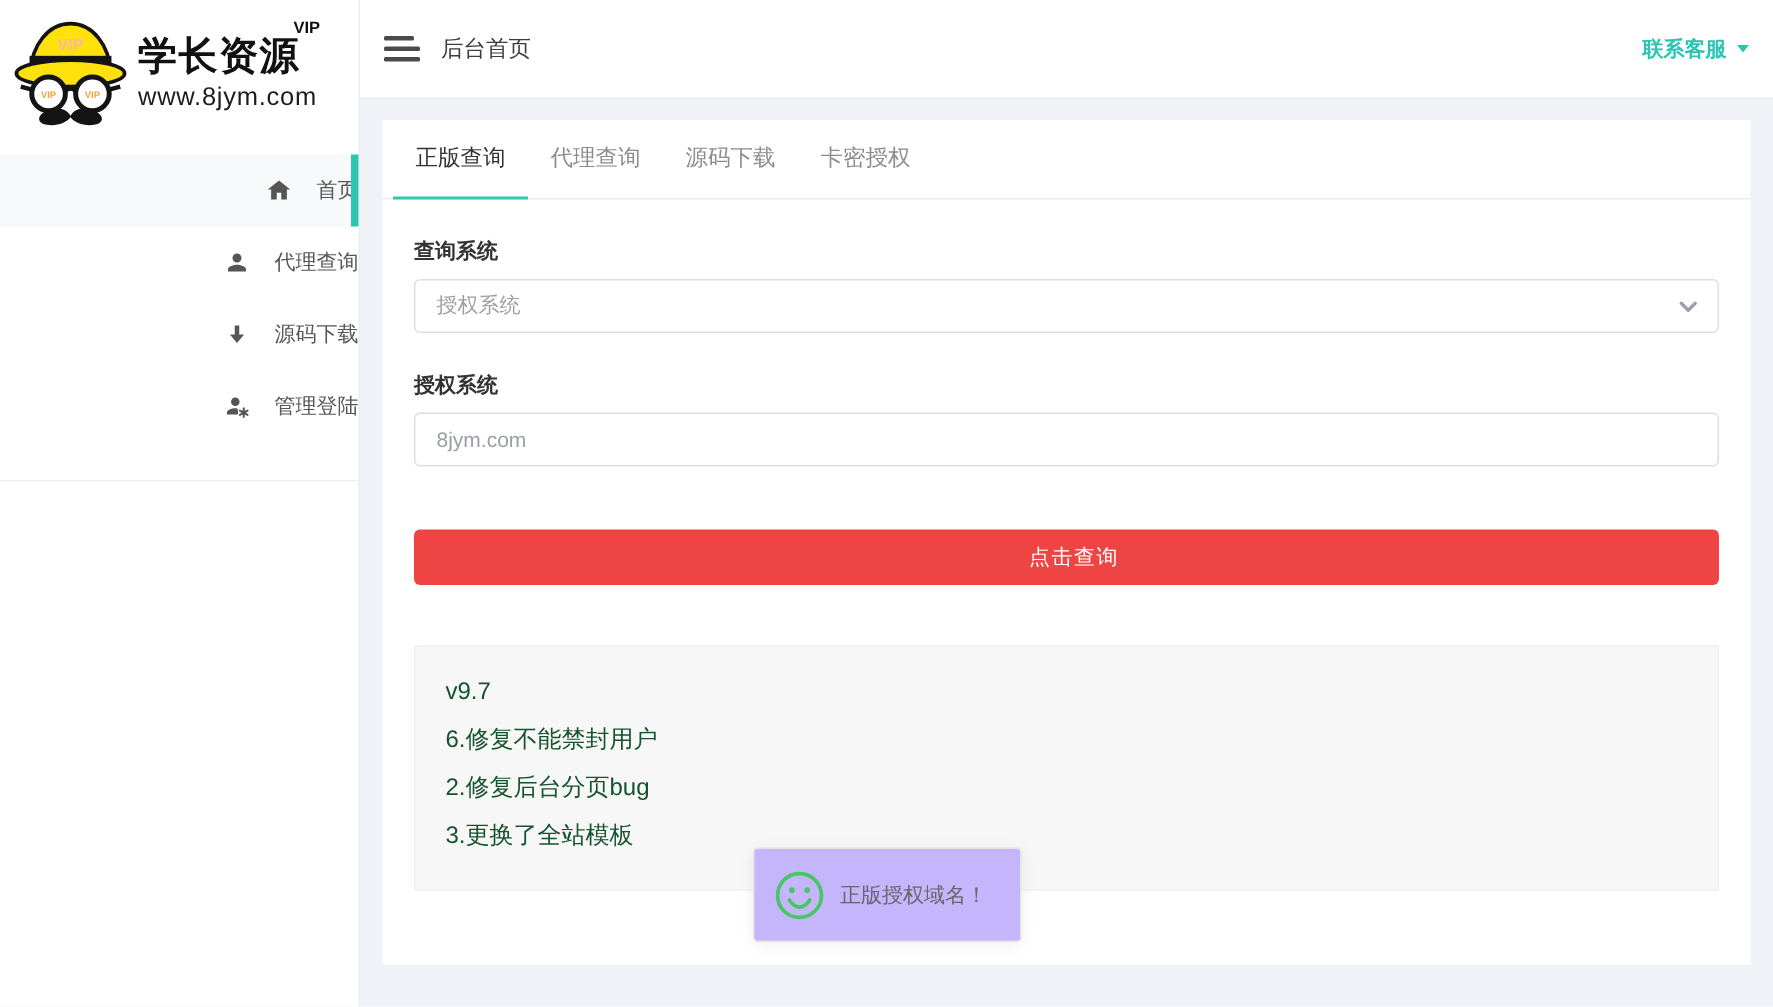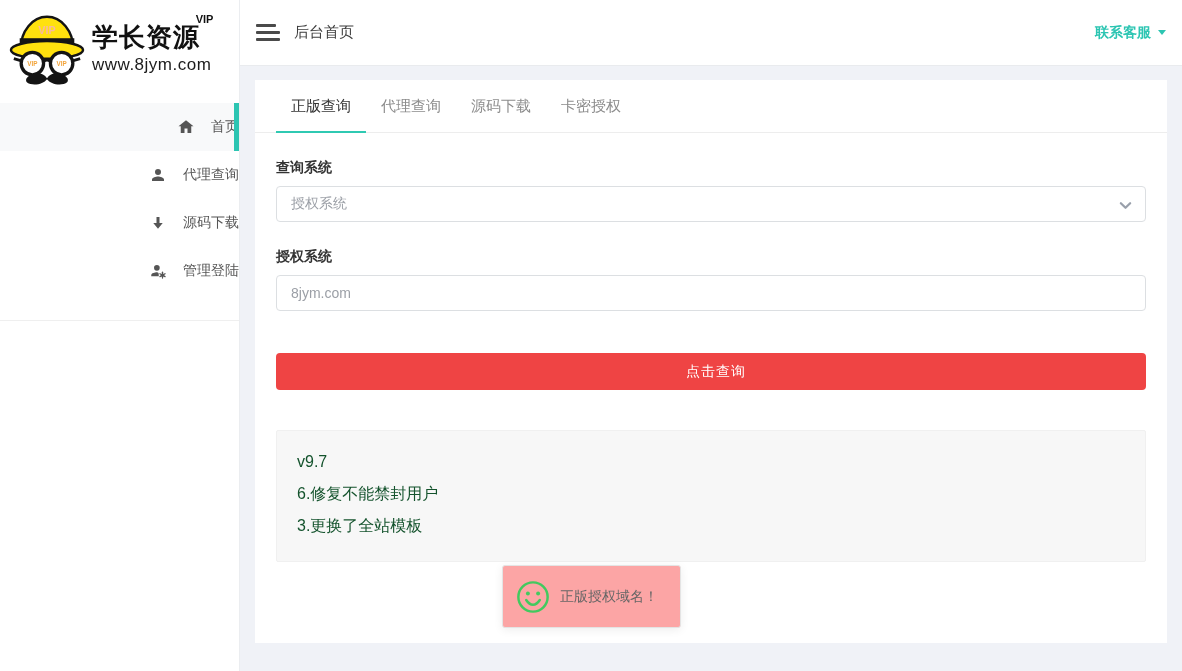--- a/index.html
+++ b/index.html
@@ -67,21 +67,21 @@
     width:0; height:0; margin-left:7px;
     border-left:4.5px solid transparent; border-right:4.5px solid transparent;
     border-top:5px solid #2cc5b2;
   }
 
   
   .card {
     position:absolute; left:255px; top:80px; width:912px; height:563px;
     background:#fff; z-index:3;
   }
-  .tabs { display:flex; height:53px; border-bottom:1px solid #ededed; padding-left:21px; }
+  .tabs { display:flex; height:53px; border-bottom:1px solid #ededed; padding-left:7px; }
   .tab {
     padding:0 15px; line-height:52px; font-size:15px; color:#8c8c8c;
     cursor:pointer; position:relative;
   }
   .tab.active { color:#333; }
   .tab.active::after {
     content:""; position:absolute; left:0; right:0; bottom:-1px; height:2px;
     background:#2fc9b2;
   }
 
@@ -106,21 +106,21 @@
   .changelog {
     margin-top:40px; background:#f7f7f7; border:1px solid #f0f0f0;
     border-radius:2px; padding:23px 20px 28px 20px; font-size:16px; color:#14532d;
   }
   .changelog p { margin:0 0 17px 0; line-height:15px; }
   .changelog p:last-child { margin-bottom:0; }
 
   
   .toast {
     position:absolute; left:502px; top:565px; width:179px; height:63px;
-    background:#fca5a5; border:1px solid #e4e4e4; border-radius:3px;
+    background:#c4b5fd; border:1px solid #e4e4e4; border-radius:3px;
     box-shadow:0 2px 10px rgba(0,0,0,.07); z-index:20;
     display:flex; align-items:center; padding-left:13px;
   }
   .toast-icon { width:34px; height:34px; flex:0 0 auto; display:flex; }
   .toast-msg { margin-left:10px; font-size:14px; color:#666; white-space:nowrap; }
 </style>
 </head>
 <body>
 
 <aside class="sidebar">
@@ -233,20 +233,21 @@
     <div class="field-label">授权系统</div>
     <div class="control">
       <span class="ph">8jym.com</span>
     </div>
 
     <button class="submit-btn">点击查询</button>
 
     <div class="changelog">
       <p>v9.7</p>
       <p>6.修复不能禁封用户</p>
+      <p>2.修复后台分页bug</p>
       <p>3.更换了全站模板</p>
     </div>
   </div>
 </main>
 
 <div class="toast">
   <span class="toast-icon">
     <svg viewBox="0 0 36 36">
       <circle cx="18" cy="18" r="15.5" fill="none" stroke="#42c95f" stroke-width="2.6"></circle>
       <circle cx="12.6" cy="14.2" r="2.1" fill="#42c95f"></circle>

